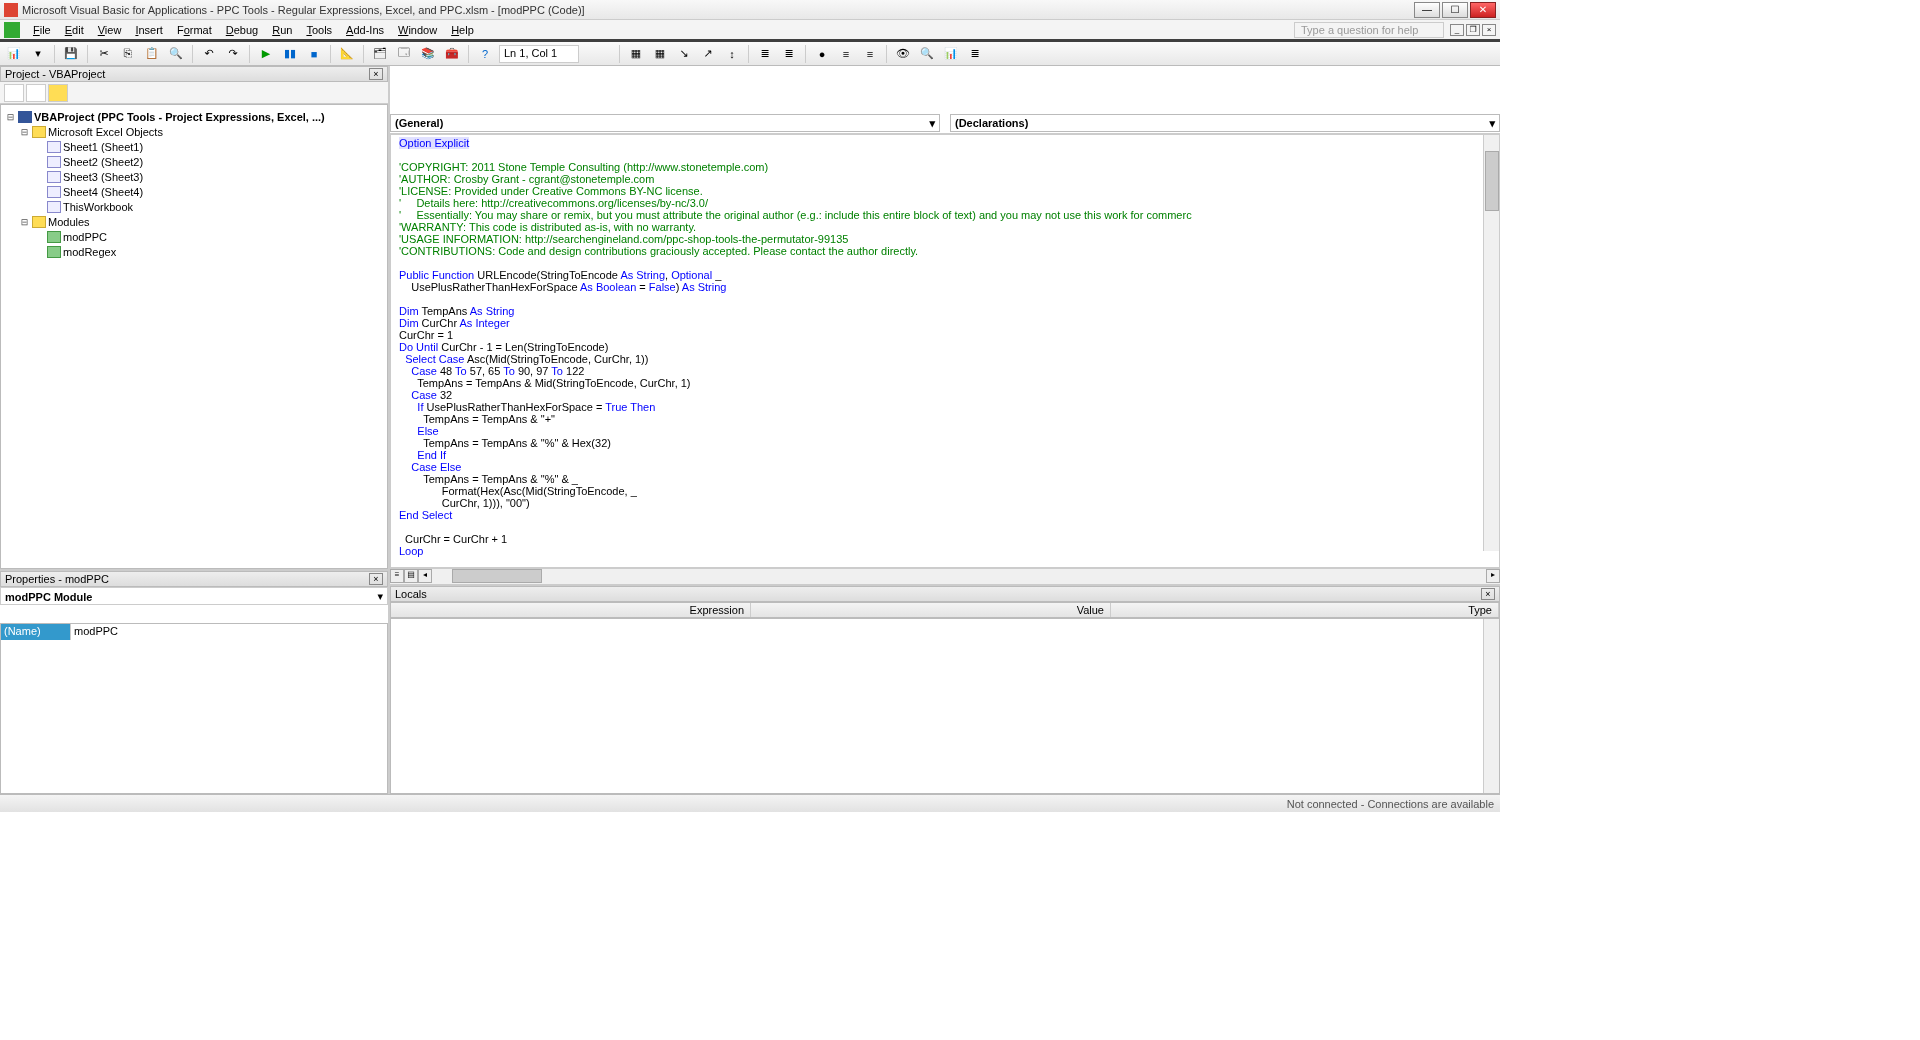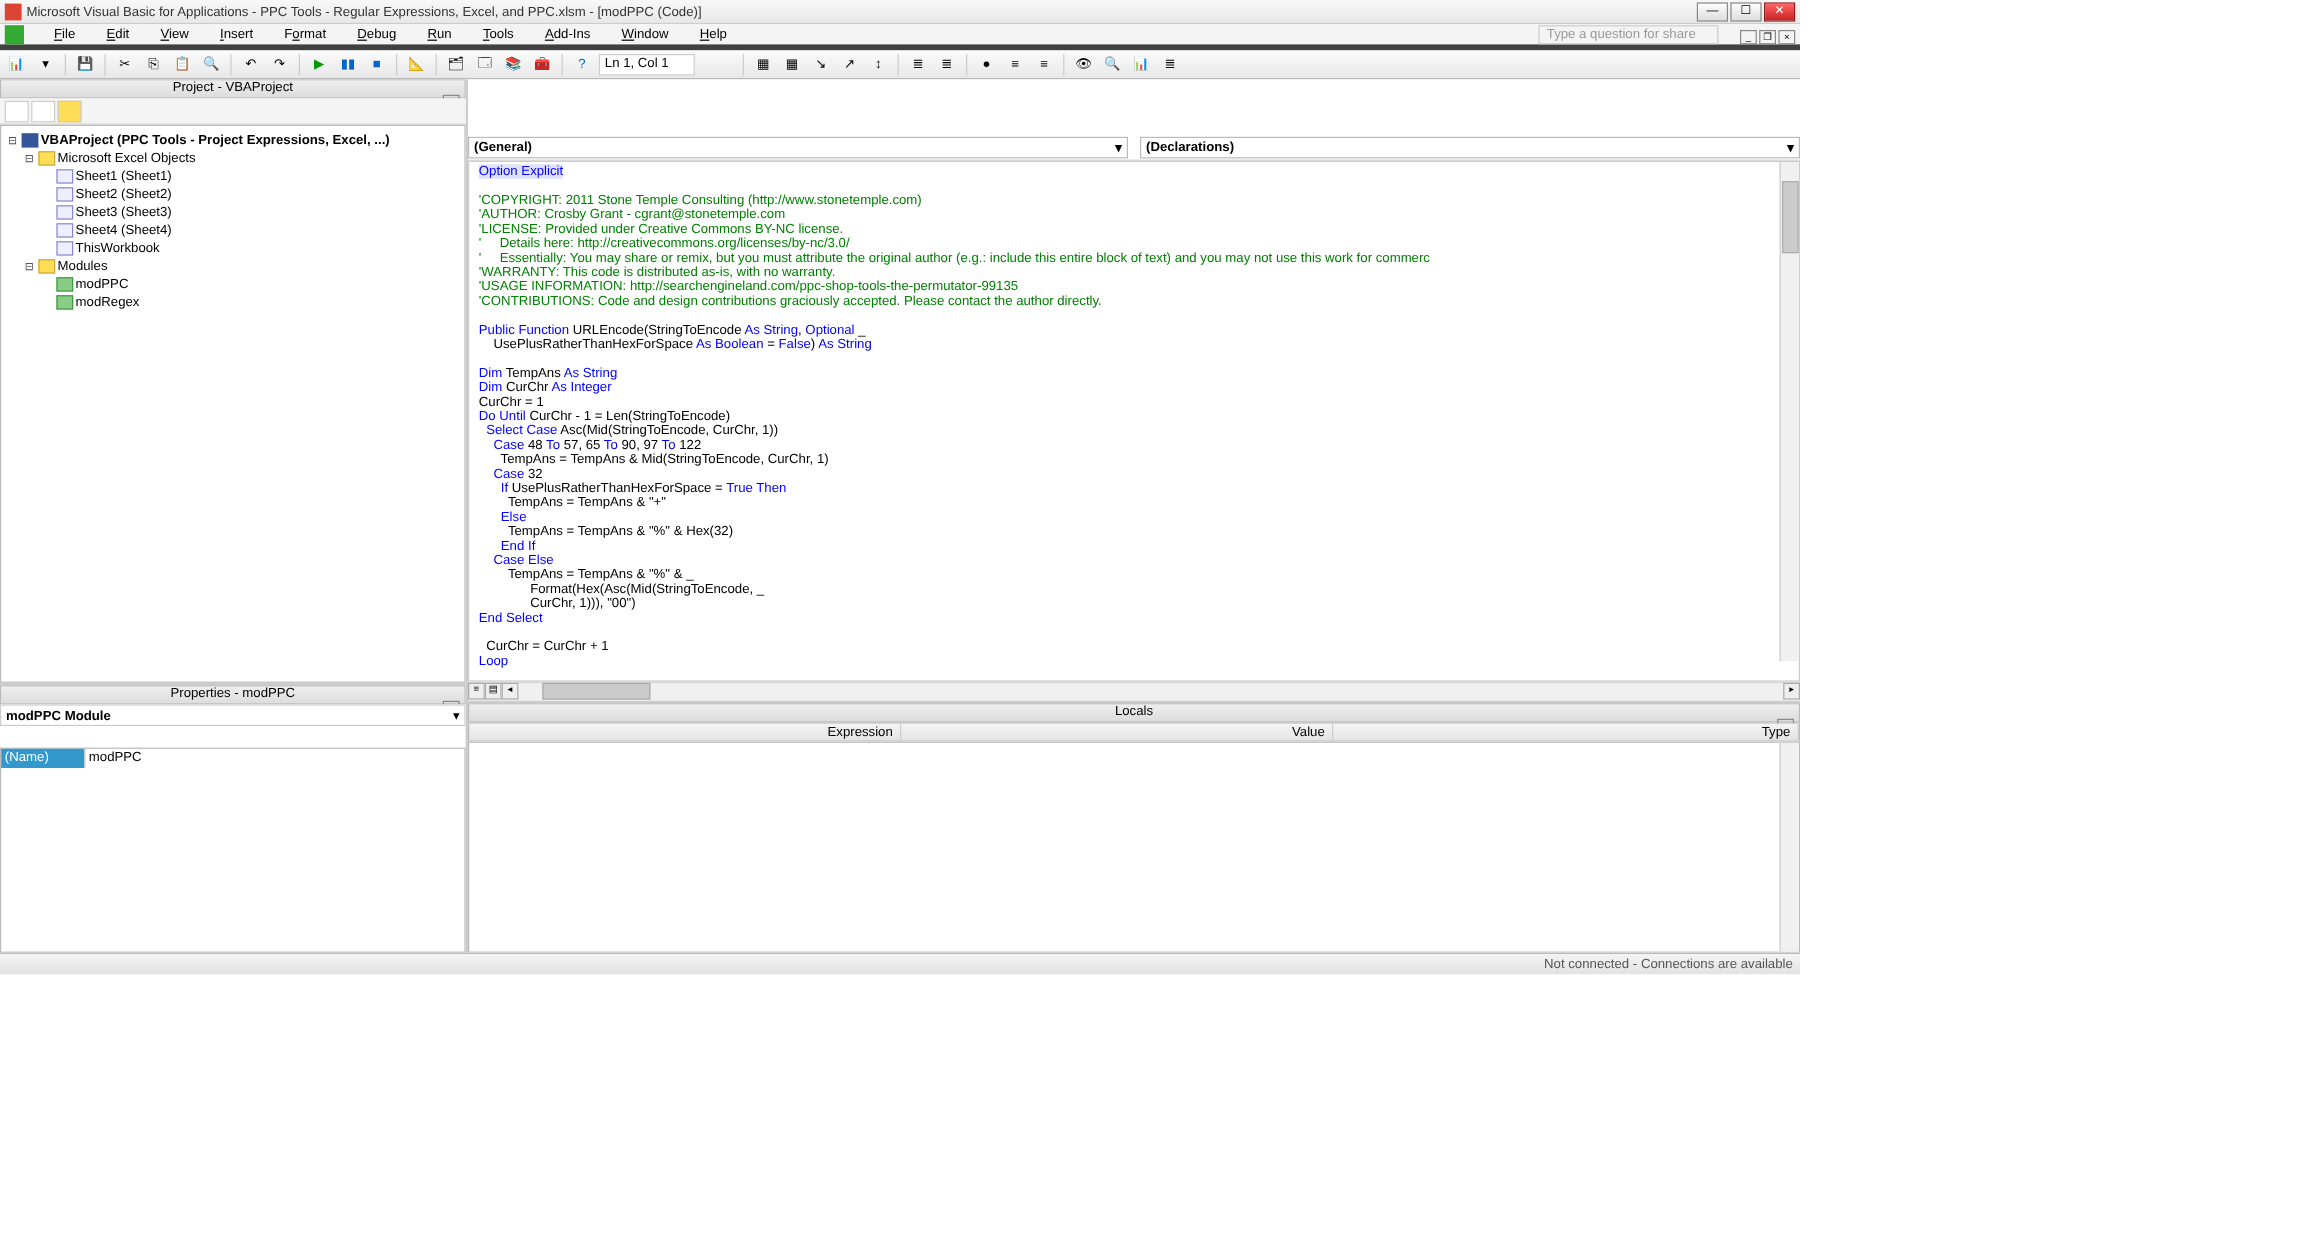--- a/index.html
+++ b/index.html
@@ -3,33 +3,33 @@
 <meta charset="utf-8">
 <style>
 * { margin:0; padding:0; box-sizing:border-box; font-family:"Segoe UI",Tahoma,sans-serif; font-size:11px; }
 body { background:#fff; width:1500px; height:812px; overflow:hidden; display:flex; flex-direction:column; }
 .titlebar { height:20px; background:linear-gradient(#f8f8f8,#e8e8e8); border-bottom:1px solid #ccc; display:flex; align-items:center; padding:0 4px; }
 .titlebar .ico { width:14px; height:14px; background:#d43; margin-right:4px; }
 .titlebar .ttl { flex:1; color:#333; }
 .winctl { display:flex; gap:2px; }
 .winctl div { width:26px; height:16px; border:1px solid #888; background:linear-gradient(#fefefe,#ddd); font-size:10px; text-align:center; line-height:14px; }
 .winctl .cls { background:linear-gradient(#f66,#c22); color:#fff; border-color:#822; }
-.menubar { height:22px; background:#f4f4f4; border-bottom:5px solid #404040; display:flex; align-items:flex-end; padding:0 4px;gap:12px; }
+.menubar { height:22px; background:#f4f4f4; border-bottom:3px solid #404040; display:flex; align-items:center; padding:0 4px; }
 .menubar span { padding:2px 7px; }
 .menubar span u { text-decoration:underline; }
 .menubar .qbox { margin-left:auto; color:#999; border:1px solid #ccc; padding:1px 6px; width:150px; height:16px; }
 .mdi-ctl { display:flex; gap:2px; margin-left:6px; }
 .mdi-ctl div { width:14px; height:12px; border:1px solid #888; font-size:8px; text-align:center; }
 .toolbar { height:24px; background:linear-gradient(#fbfbfb,#e8e8e8); border-bottom:1px solid #bbb; display:flex; align-items:center; padding:0 4px; gap:4px; }
 .tbtn { width:20px; height:20px; border:1px solid transparent; display:flex; align-items:center; justify-content:center; }
 .tsep { width:1px; height:18px; background:#ccc; margin:0 2px; }
 .tinfo { background:#fff; border:1px solid #ccc; padding:1px 4px; min-width:80px; height:18px; }
 .main { flex:1; display:flex; overflow:hidden; }
 .left { width:390px; display:flex; flex-direction:column; border-right:2px solid #ccc; }
-.panehdr { height:16px; background:linear-gradient(#eee,#ddd); border:1px solid #bbb; display:flex; align-items:center; padding:0 4px; font-size:11px;flex-direction:column; }
+.panehdr { height:16px; background:linear-gradient(#eee,#ddd); border:1px solid #bbb; display:flex; align-items:center; padding:0 4px; font-size:11px; }
 .panehdr .xbtn { margin-left:auto; width:14px; height:12px; border:1px solid #888; text-align:center; line-height:10px; font-size:9px; }
 .projtb { height:22px; background:#f4f4f4; border-bottom:1px solid #ccc; display:flex; align-items:center; padding:0 4px; gap:2px; }
 .projtb div { width:20px; height:18px; border:1px solid #ccc; background:#fff; }
 .tree { flex:1; background:#fff; border:1px solid #bbb; padding:4px; overflow:auto; }
 .tree-row { display:flex; align-items:center; height:15px; white-space:nowrap; }
 .tree-exp { width:11px; font-size:9px; color:#555; text-align:center; }
 .tree-ico { width:14px; height:12px; margin:0 2px; }
 .ico-proj { background:#359; }
 .ico-fold { background:#fd5; border:1px solid #ca3; }
 .ico-sheet { background:#eef; border:1px solid #88c; }
@@ -86,21 +86,21 @@
   <span><u>E</u>dit</span>
   <span><u>V</u>iew</span>
   <span><u>I</u>nsert</span>
   <span>F<u>o</u>rmat</span>
   <span><u>D</u>ebug</span>
   <span><u>R</u>un</span>
   <span><u>T</u>ools</span>
   <span><u>A</u>dd-Ins</span>
   <span><u>W</u>indow</span>
   <span><u>H</u>elp</span>
-  <div class="qbox">Type a question for share</div>
+  <div class="qbox">Type a question for help</div>
   <div class="mdi-ctl">
     <div>_</div>
     <div>❐</div>
     <div>×</div>
   </div>
 </div>
 
 <div class="toolbar">
   <div class="tbtn">📊</div>
   <div class="tbtn">▾</div>

